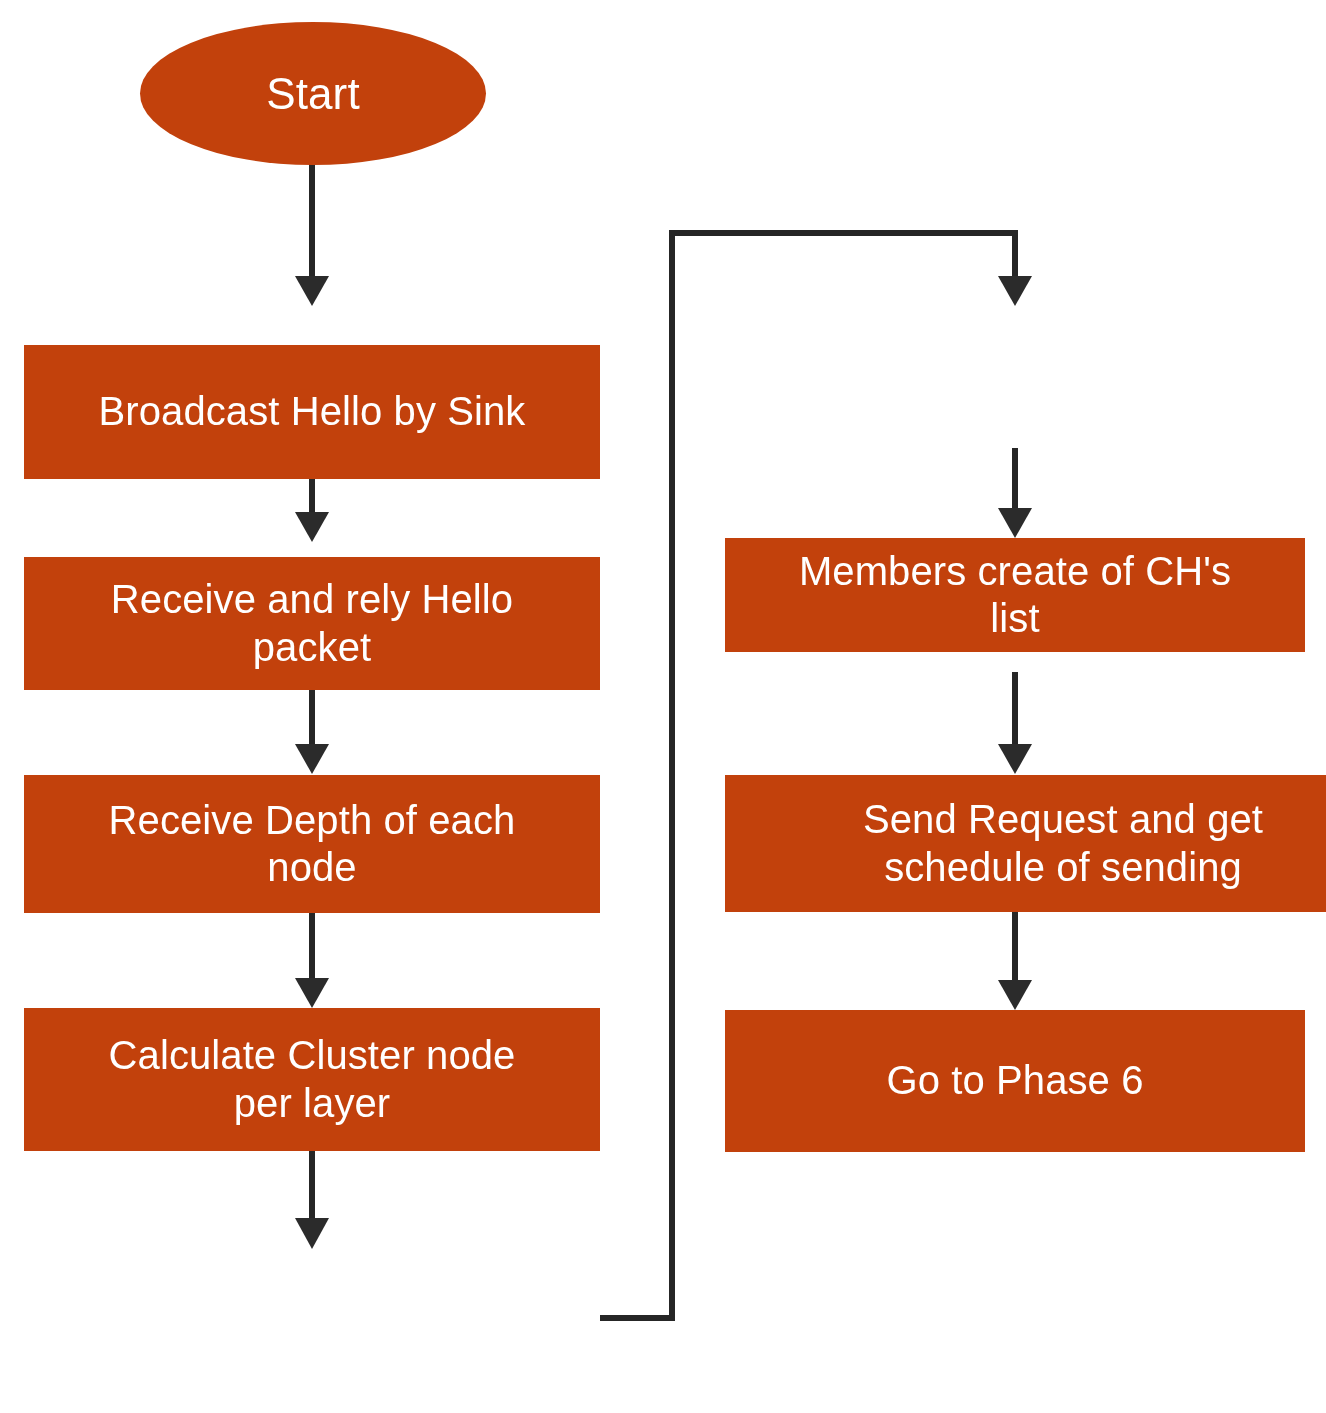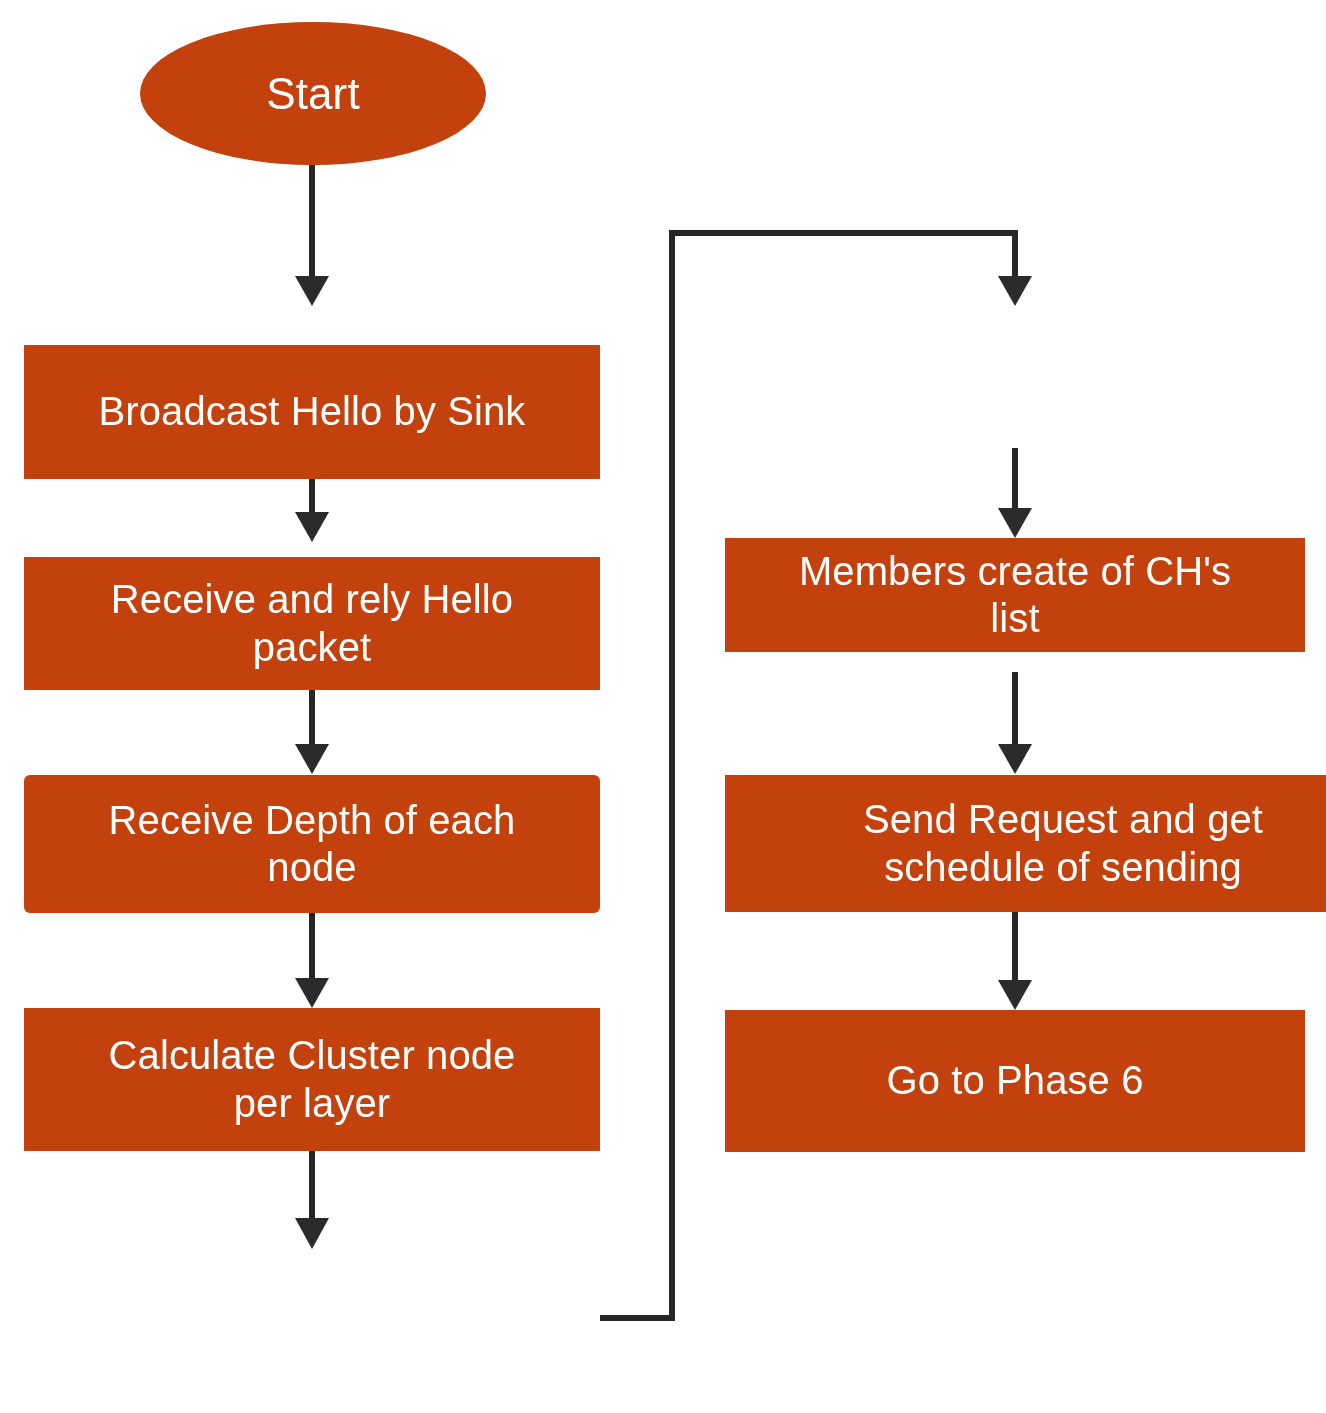--- a/index.html
+++ b/index.html
@@ -110,21 +110,21 @@
 
   <div class="node" style="left:24px; top:307px; width:576px; height:134px;margin-top:38px;">
     <span class="node-label">Broadcast Hello by Sink</span>
   </div>
 
   <div class="node" style="left:24px; top:543px; width:576px; height:133px;margin-top:14px;">
     <span class="node-label">Receive and rely Hello
 packet</span>
   </div>
 
-  <div class="node" style="left:24px; top:775px; width:576px; height:138px;border-radius:6px;">
+  <div class="node" style="left:24px; top:775px; width:576px; height:138px;">
     <span class="node-label">Receive Depth of each
 node</span>
   </div>
 
   <div class="node" style="left:24px; top:1008px; width:576px; height:143px;">
     <span class="node-label">Calculate Cluster node
 per layer</span>
   </div>
 
 

